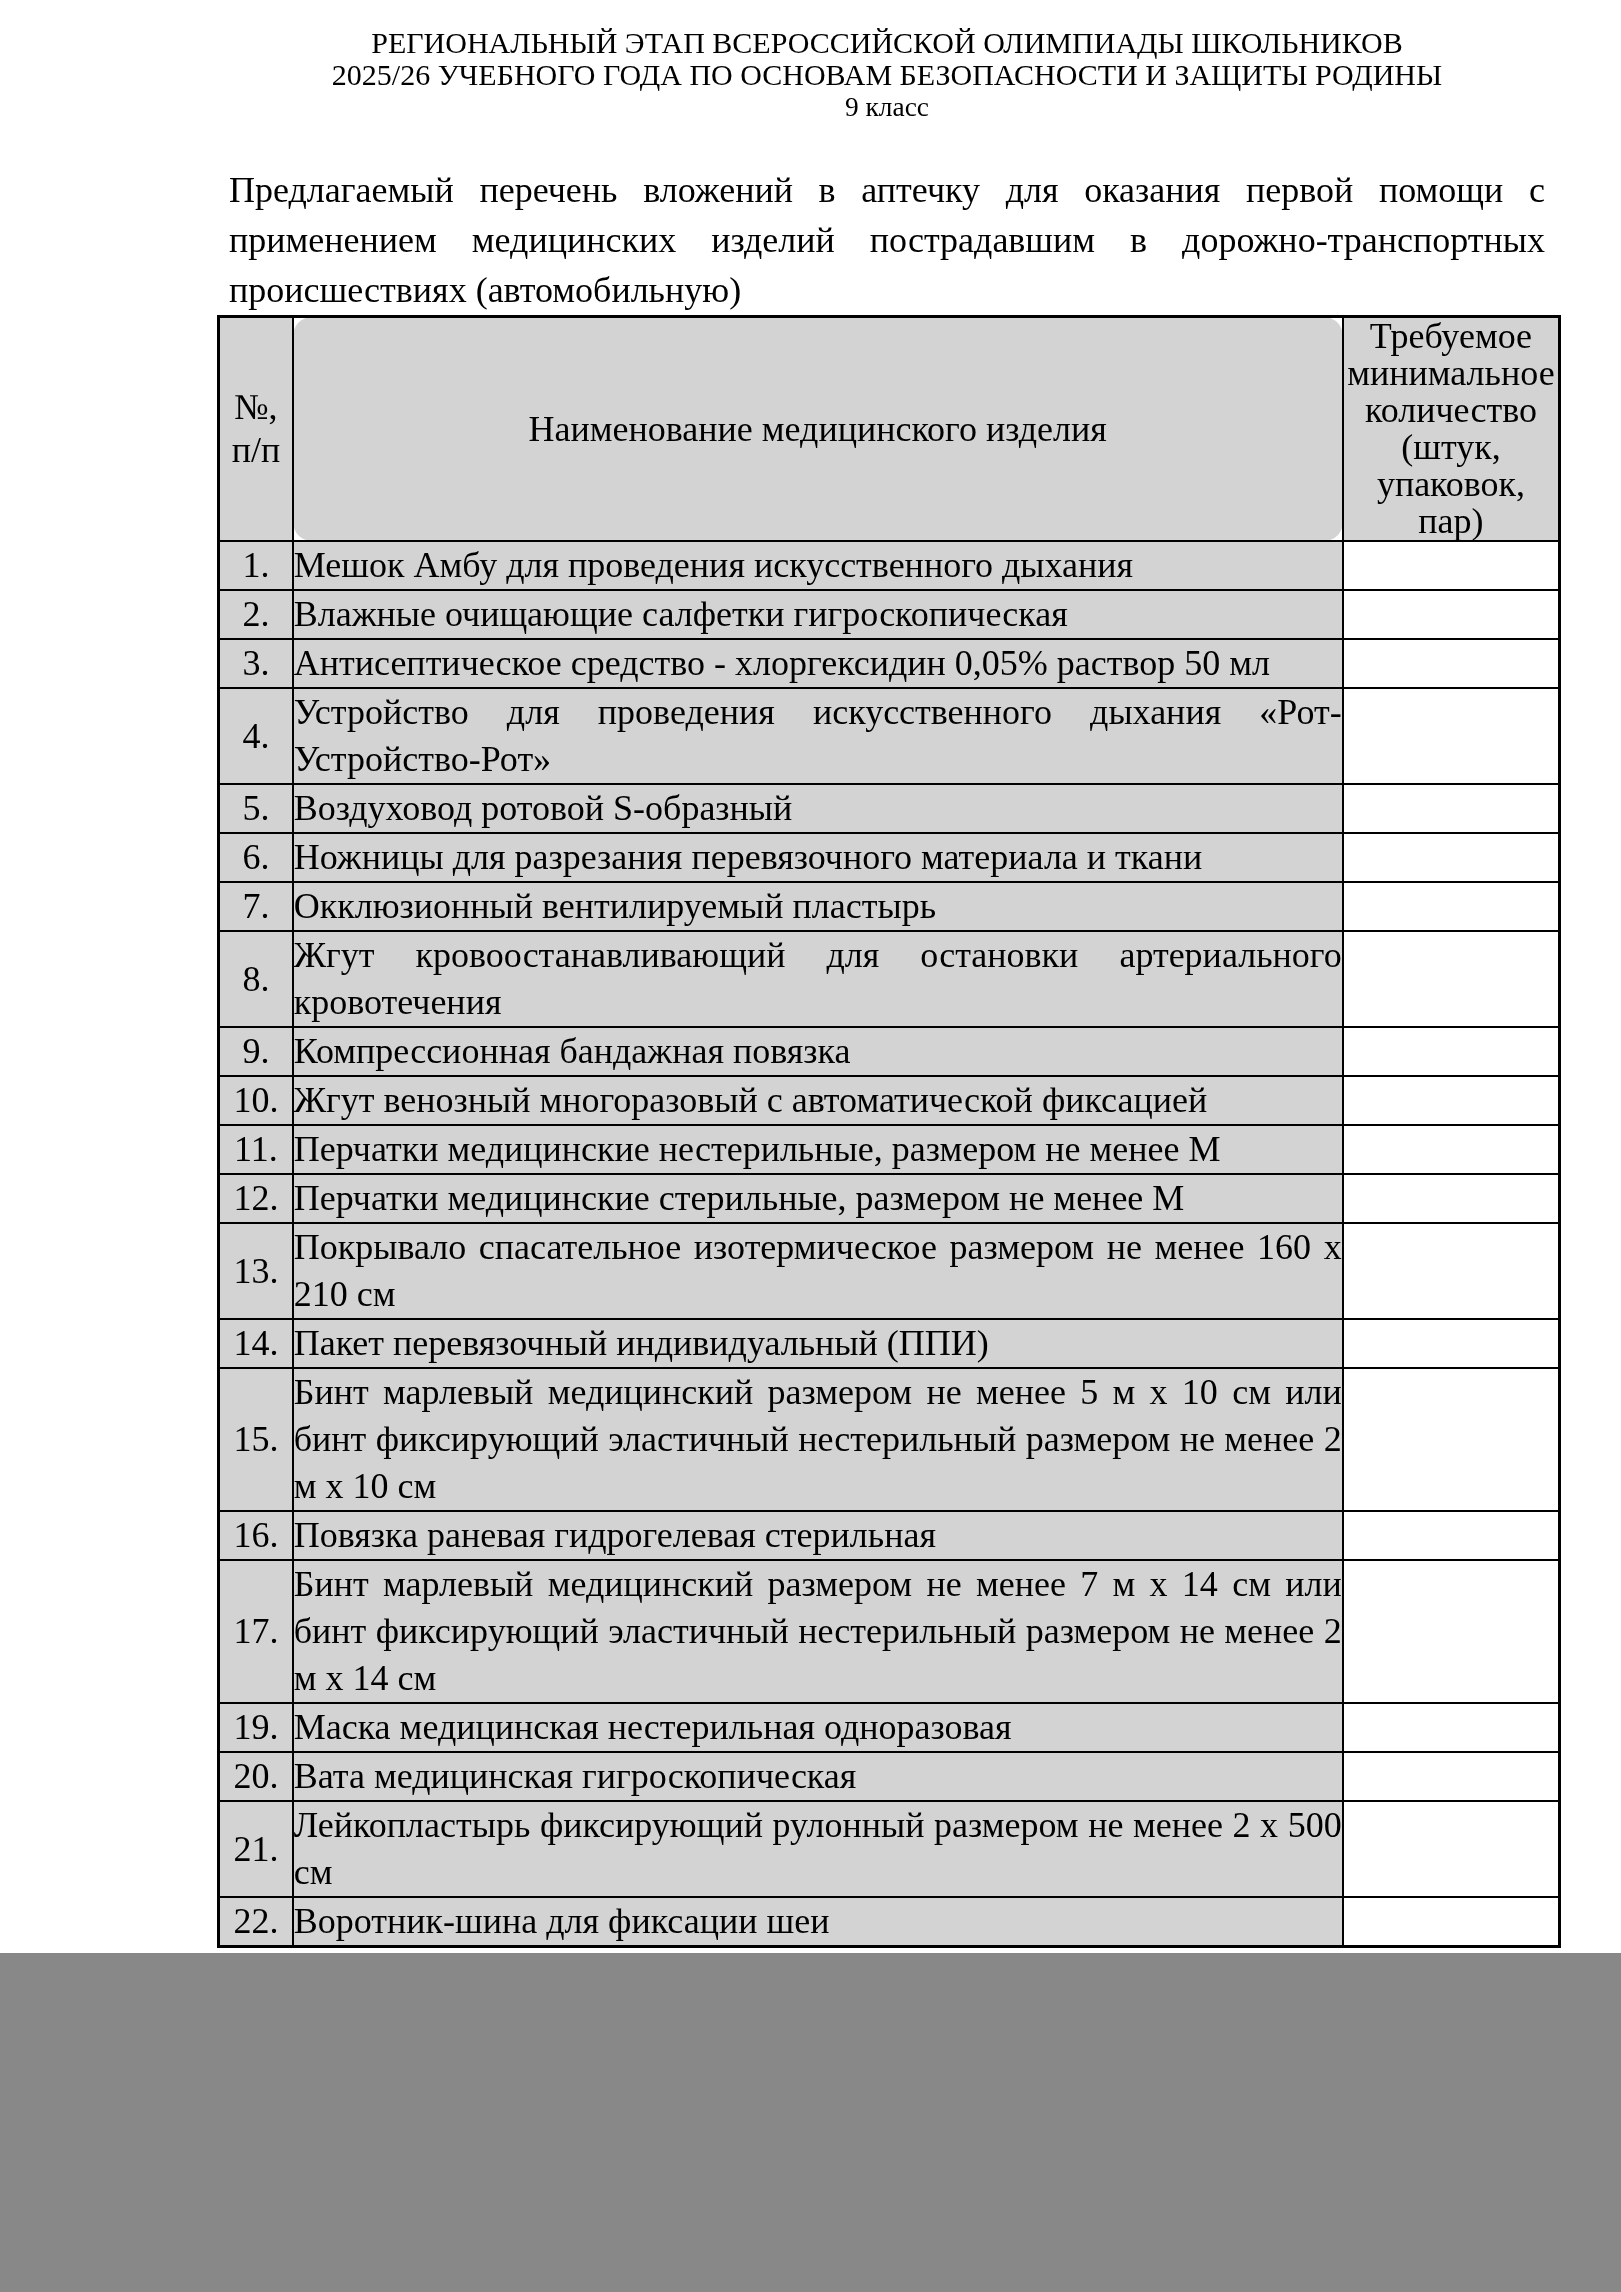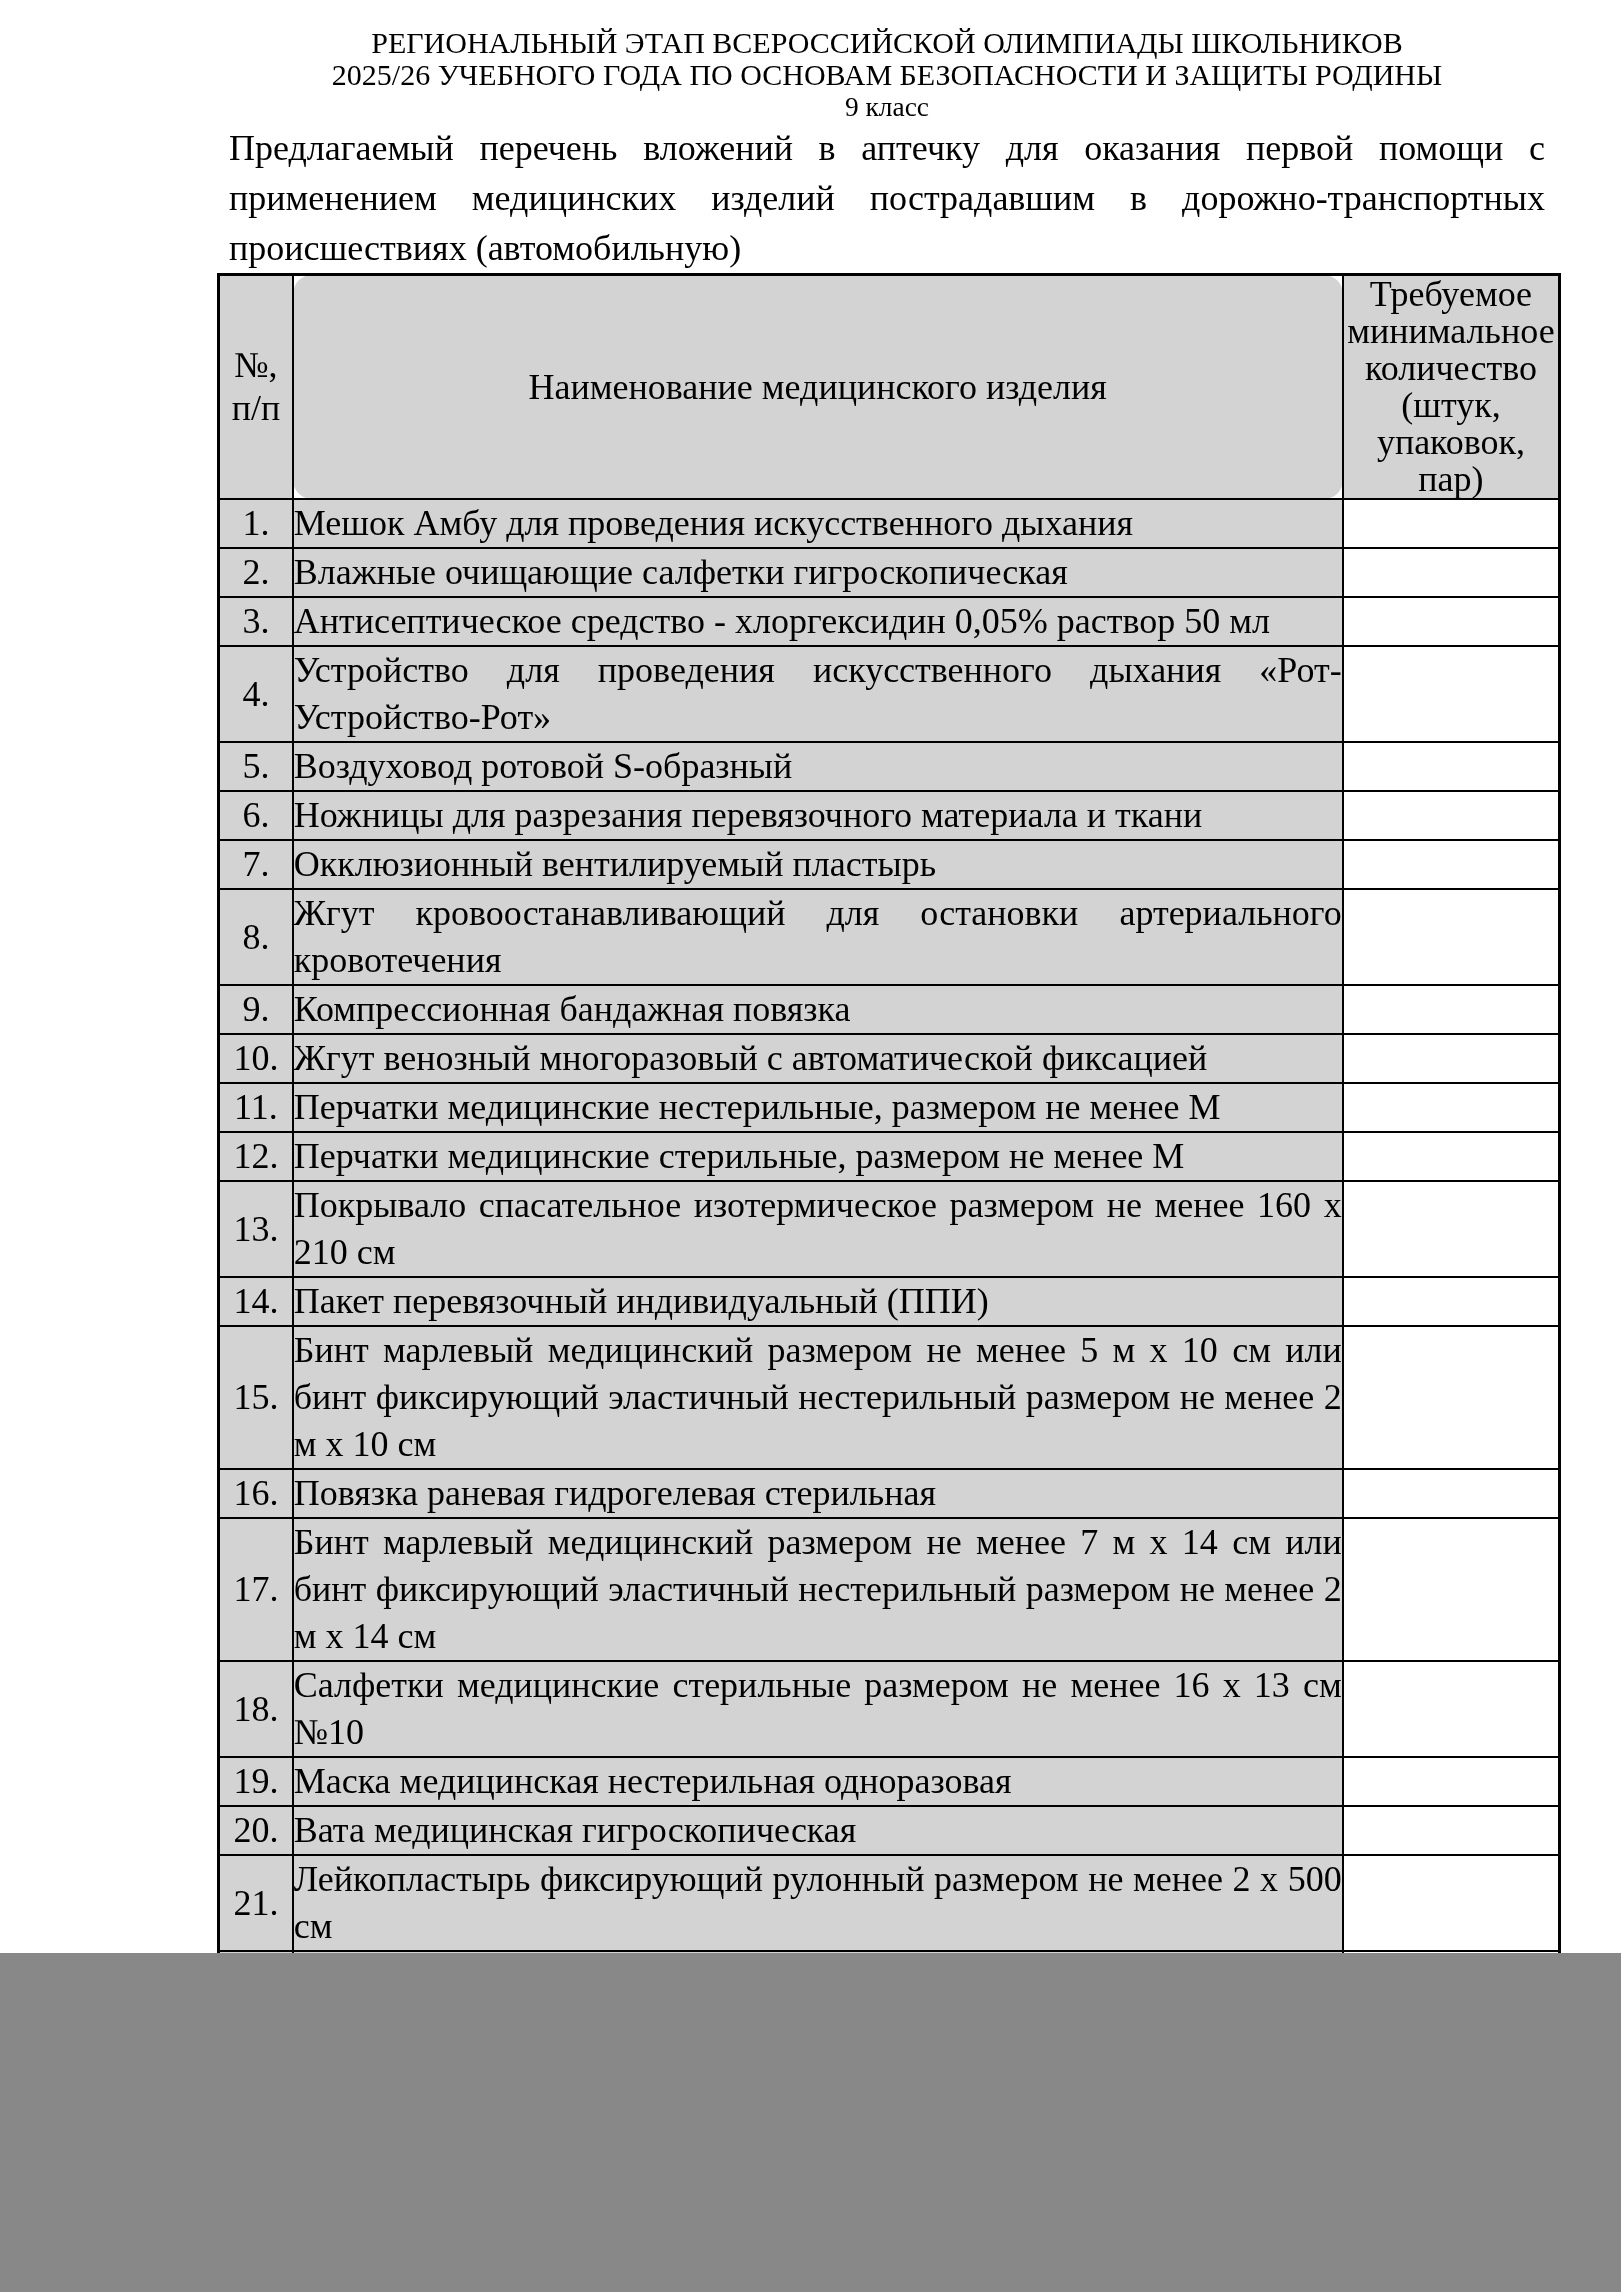--- a/index.html
+++ b/index.html
@@ -25,20 +25,21 @@
   .doc-header .grade{font-size:27.4px;}
   .task{
     margin-top:24.5px;
     font-size:37px;
     font-weight:bold;
     line-height:56px;
     text-align:justify;
     word-spacing:-2.9px;
   }
   .intro{
+    margin-top:42px;
     font-size:36px;
     line-height:50px;
     text-align:justify;
   }
   table.aid-kit{
     border-collapse:collapse;
     margin-left:-11.8px;
     width:1340px;
     border:3.9px solid #000;
     table-layout:fixed;
@@ -197,25 +198,20 @@
     <td class="c-name shade">Повязка раневая гидрогелевая стерильная</td>
     <td class="c-qty"></td>
   </tr>
 
   <tr>
     <td class="c-num shade">17.</td>
     <td class="c-name shade">Бинт марлевый медицинский размером не менее 7 м х 14 см или бинт фиксирующий эластичный нестерильный размером не менее 2 м х 14 см</td>
     <td class="c-qty"></td>
   </tr>
 
-  <tr>
-    <td class="c-num shade">18.</td>
-    <td class="c-name shade">Салфетки медицинские стерильные размером не менее 16 х 13 см №10</td>
-    <td class="c-qty"></td>
-  </tr>
 
   <tr>
     <td class="c-num shade">19.</td>
     <td class="c-name shade">Маска медицинская нестерильная одноразовая</td>
     <td class="c-qty"></td>
   </tr>
 
   <tr>
     <td class="c-num shade">20.</td>
     <td class="c-name shade">Вата медицинская гигроскопическая</td>

